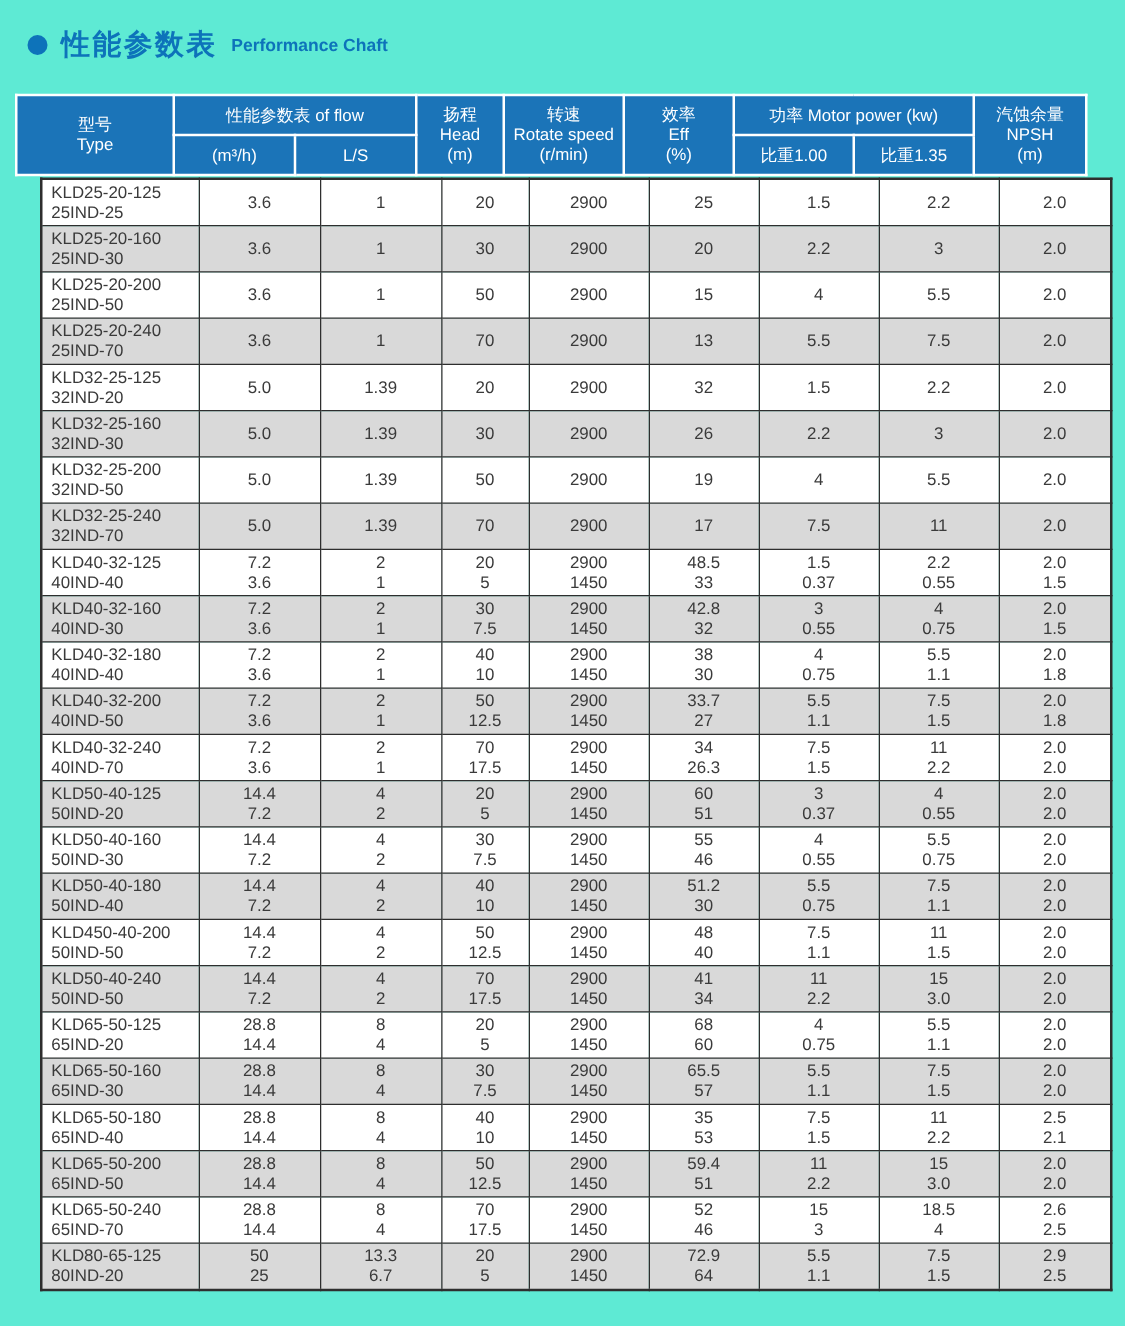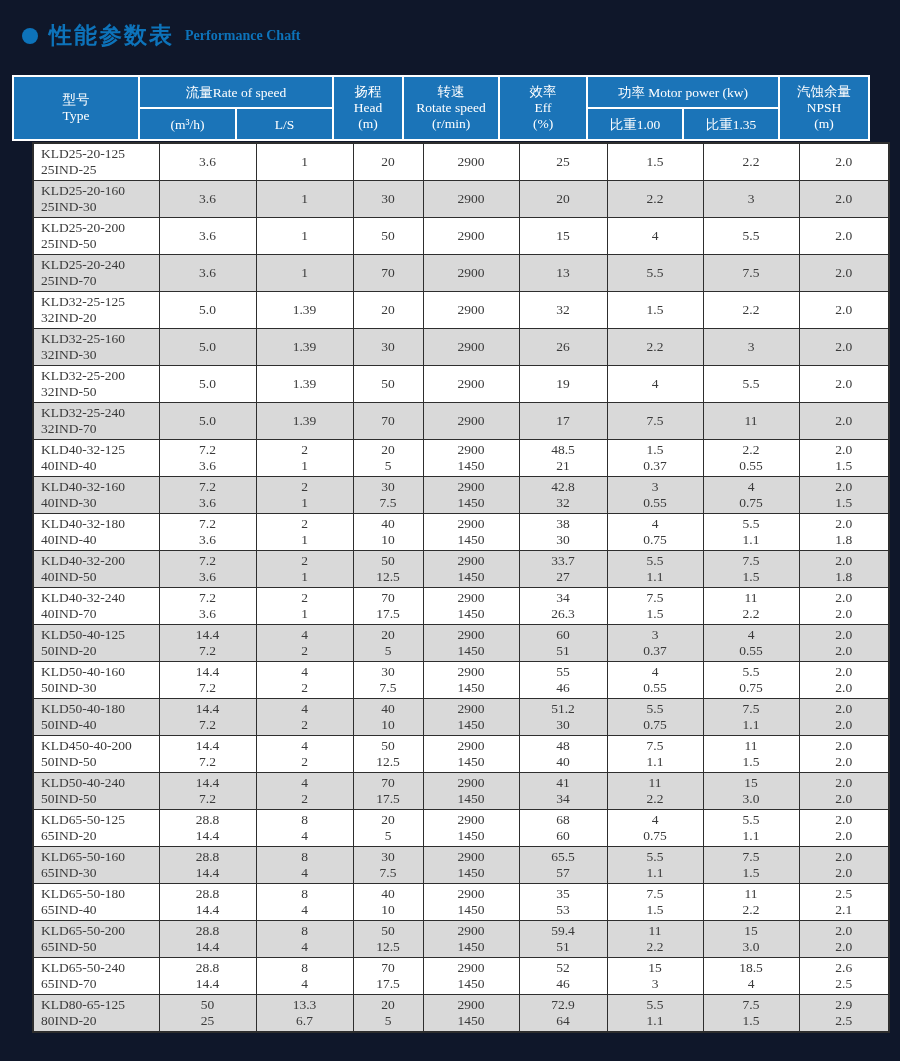--- a/index.html
+++ b/index.html
@@ -9,21 +9,21 @@
     --border-dark:#2e2e2e;
     --body-text:#3a3a3a;
   }
   *{box-sizing:border-box;margin:0;padding:0;}
   html,body{background:#ffffff;}
   body{
     width:900px;height:1061px;
     font-family:"Liberation Sans","DejaVu Sans",sans-serif;
     position:relative;overflow:hidden;
   }
-  .page{position:relative;width:900px;height:1061px;background:#0f172a;font-family:Liberation Serif, serif;}
+  .page{position:relative;width:900px;height:1061px;background:#5eead4;}
   .title{
     display:flex;align-items:center;gap:11px;
     padding:20px 0 0 22px;
   }
   .bullet{
     width:16px;height:16px;border-radius:50%;
     background:var(--title-blue);flex:0 0 auto;
   }
   .title-cn{
     font-size:23px;font-weight:bold;color:var(--title-blue);
@@ -81,21 +81,21 @@
         <col style="width:96px">
           <col style="width:96px">
           <col style="width:90px">
       </colgroup>
       <tbody>
           <tr>
         <th rowspan="2">
           <div class="cell-line">型号</div>
           <div class="cell-line">Type</div>
         </th>
-        <th colspan="2">流量Rate of speed</th>
+        <th colspan="2">性能参数表 of flow</th>
         <th rowspan="2">
           <div class="cell-line">扬程</div>
           <div class="cell-line">Head</div>
           <div class="cell-line">(m)</div>
         </th>
         <th rowspan="2">
           <div class="cell-line">转速</div>
           <div class="cell-line">Rotate speed</div>
           <div class="cell-line">(r/min)</div>
         </th>
@@ -389,21 +389,21 @@
             <td>
               <div class="cell-line">20</div>
               <div class="cell-line">5</div>
             </td>
             <td>
               <div class="cell-line">2900</div>
               <div class="cell-line">1450</div>
             </td>
             <td>
               <div class="cell-line">48.5</div>
-              <div class="cell-line">21</div>
+              <div class="cell-line">33</div>
             </td>
             <td>
               <div class="cell-line">1.5</div>
               <div class="cell-line">0.37</div>
             </td>
             <td>
               <div class="cell-line">2.2</div>
               <div class="cell-line">0.55</div>
             </td>
             <td>

